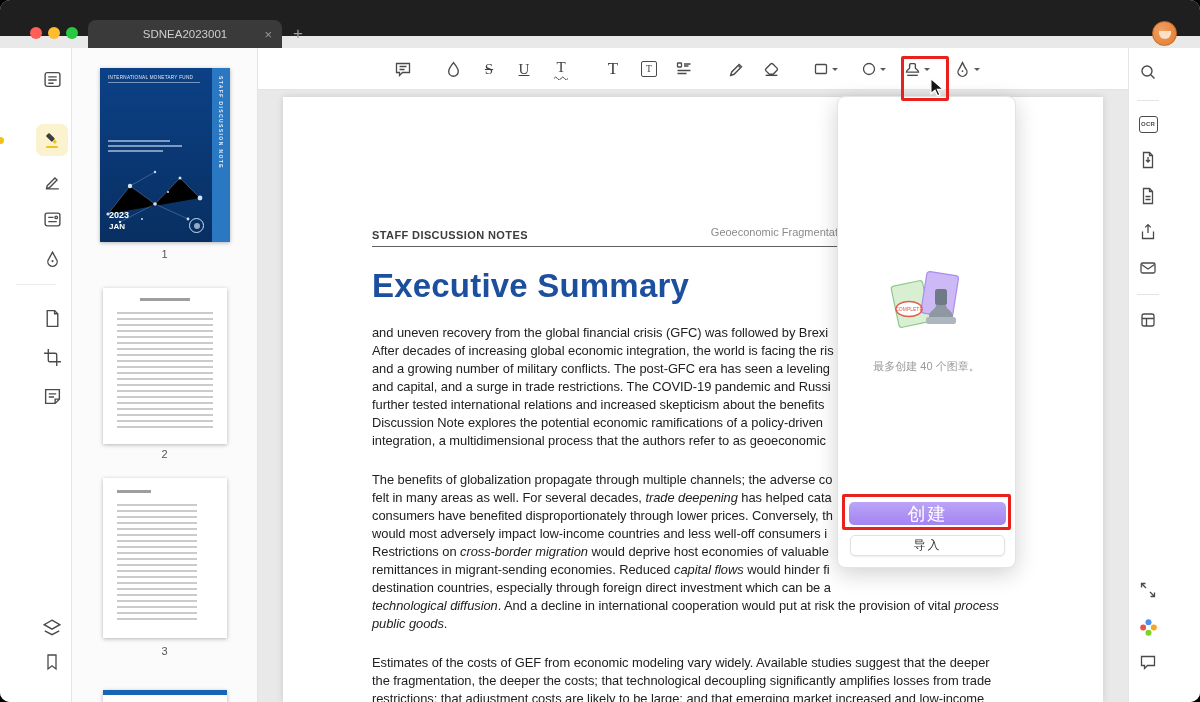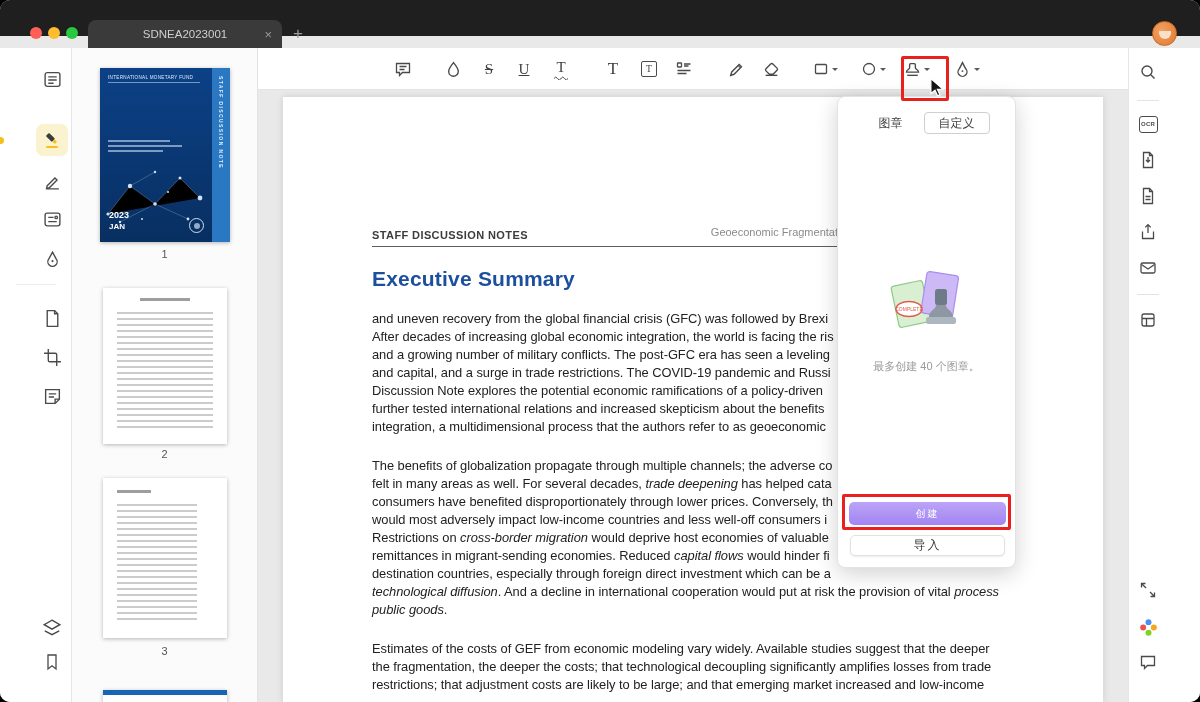--- a/index.html
+++ b/index.html
@@ -53,33 +53,33 @@
   .tbox { width:16px; height:16px; border:1.2px solid #4a4a4a; border-radius:2px; display:flex; align-items:center; justify-content:center; font-size:9.5px; font-family:"Liberation Serif",serif; color:#3f3f3f; }
   .sq { display:flex; flex-direction:column; align-items:center; }
 
   
   #page { position:absolute; left:283px; top:97px; width:820px; height:605px; background:#fff; box-shadow:0 0 7px rgba(0,0,0,.13); overflow:hidden; }
   #doc { padding:100px 90px 0 89px; position:relative;margin-top:28px; }
   #doc-header { position:relative; height:15px; }
   #hdr-left { font-size:11px; font-weight:bold; letter-spacing:.4px; color:#3c3c3c; }
   #hdr-right { position:absolute; right:175px; top:1px; font-size:11px; color:#8a8a8a; }
   #doc-rule { height:0; border-top:1.5px solid #5f5f5f; margin-top:6px; }
-  #doc-title { color:#1c4f9e; font-size:21px; font-weight:bold; margin:20px 0 19px 0; letter-spacing:.2px; }
+  #doc-title { color:#1c4f9e; font-size:33px; font-weight:bold; margin:20px 0 19px 0; letter-spacing:.2px; }
   .para { margin-bottom:21px; }
   .doc-line { font-size:12.9px; line-height:18px; color:#212121; white-space:nowrap; letter-spacing:-0.05px; }
   .it { font-style:italic; }
 
   
   #popup { position:absolute; left:837px; top:96px; width:179px; height:472px; background:#fff; border:1px solid #e3e3e3; border-radius:8px; box-shadow:0 6px 22px rgba(0,0,0,.18); }
   .ptabs { position:absolute; top:15px; left:0; width:100%; display:flex; justify-content:center; gap:6px; }
   .ptab { height:22px; padding:0 14px; display:flex; align-items:center; font-size:12px; color:#444; border-radius:4px; border:1px solid transparent; }
   .ptab.sel { border-color:#cfcfcf; background:#fff; }
   #stamp-art { position:absolute; left:50%; top:168px; transform:translateX(-50%); }
   #popup-note { position:absolute; top:262px; width:100%; text-align:center; font-size:11px; color:#9a9a9a; }
-  #create-btn { position:absolute; left:11px; top:405px; width:157px; height:23px; border-radius:5px; background:linear-gradient(180deg,#bba4f7,#a384f2); color:#fff; font-size:10px; display:flex; align-items:center; justify-content:center; letter-spacing:2px; }
+  #create-btn { position:absolute; left:11px; top:405px; width:157px; height:23px; border-radius:5px; background:linear-gradient(180deg,#bba4f7,#a384f2); color:#fff; font-size:18px; display:flex; align-items:center; justify-content:center; letter-spacing:2px; }
   #import-btn { position:absolute; left:12px; top:438px; width:155px; height:21px; border-radius:5px; background:#fff; border:1px solid #e2e2e2; box-shadow:0 1px 2px rgba(0,0,0,.08); color:#333; font-size:12px; display:flex; align-items:center; justify-content:center; letter-spacing:2px; }
 
   
   .redbox { position:absolute; border:3px solid #e8211d; border-radius:2px; z-index:50; }
   #redbox-tool { left:901px; top:56px; width:48px; height:45px; }
   #redbox-create { left:842px; top:494px; width:169px; height:36px; }
   #cursor { position:absolute; left:929px; top:77px; z-index:60; }
 
   
   #rightbar { position:absolute; right:0; top:48px; bottom:0; width:72px; background:#fff; border-left:1px solid #e6e6e6; }
@@ -243,22 +243,22 @@
         <span id="hdr-left">STAFF DISCUSSION NOTES</span>
         <span id="hdr-right">Geoeconomic Fragmentat</span>
       </div>
       <div id="doc-rule"></div>
       <div id="doc-title">Executive Summary</div>
       <div class="para">
           <div class="doc-line"><span>and uneven recovery from the global financial crisis (GFC) was followed by Brexi</span></div>
           <div class="doc-line"><span>After decades of increasing global economic integration, the world is facing the ris</span></div>
           <div class="doc-line"><span>and a growing number of military conflicts. The post-GFC era has seen a leveling</span></div>
           <div class="doc-line"><span>and capital, and a surge in trade restrictions. The COVID-19 pandemic and Russi</span></div>
+          <div class="doc-line"><span>further tested international relations and increased skepticism about the benefits</span></div>
           <div class="doc-line"><span>Discussion Note explores the potential economic ramifications of a policy-driven</span></div>
-          <div class="doc-line"><span>further tested international relations and increased skepticism about the benefits</span></div>
           <div class="doc-line"><span>integration, a multidimensional process that the authors refer to as geoeconomic</span></div>
         </div>
       <div class="para">
           <div class="doc-line"><span>The benefits of globalization propagate through multiple channels; the adverse co</span></div>
           <div class="doc-line"><span>felt in many areas as well. For several decades, </span><span class="it">trade deepening</span><span> has helped cata</span></div>
           <div class="doc-line"><span>consumers have benefited disproportionately through lower prices. Conversely, th</span></div>
           <div class="doc-line"><span>would most adversely impact low-income countries and less well-off consumers i</span></div>
           <div class="doc-line"><span>Restrictions on </span><span class="it">cross-border migration</span><span> would deprive host economies of valuable</span></div>
           <div class="doc-line"><span>remittances in migrant-sending economies. Reduced </span><span class="it">capital flows</span><span> would hinder fi</span></div>
           <div class="doc-line"><span>destination countries, especially through foreign direct investment which can be a</span></div>
@@ -345,24 +345,20 @@
     <div class="titem wide" style="left:692px">
       <svg width="17" height="17" viewBox="0 0 16 16" fill="none" stroke="#4a4a4a" stroke-width="1.3">
           <path d="M8 1.5l3 5.8a4.2 4.2 0 1 1-6 0z"></path>
           <circle cx="8" cy="9.5" r=".9" fill="#4a4a4a" stroke="none"></circle>
         </svg>
         <span class="caret"></span>
     </div>
   </div>
 
   <div id="popup">
-    <div class="ptabs">
-      <div class="ptab">图章</div>
-      <div class="ptab sel">自定义</div>
-    </div>
     <svg id="stamp-art" width="96" height="78" viewBox="0 0 96 78">
       <g transform="rotate(-12 32 40)">
           <rect x="16" y="18" width="32" height="42" rx="3" fill="#d9efd2" stroke="#8cc98a" stroke-width="1.2"></rect>
         </g>
       <g transform="rotate(9 58 34)">
           <rect x="44" y="8" width="32" height="42" rx="3" fill="#cdb9f6" stroke="#a98ef0" stroke-width="1.2"></rect>
         </g>
       <ellipse cx="30" cy="44" rx="13" ry="7.5" fill="#fff" stroke="#e05b4b" stroke-width="1.4"></ellipse>
       <text x="30" y="46" font-size="5" fill="#e05b4b" text-anchor="middle">COMPLETE</text>
       <rect x="56" y="24" width="12" height="16" rx="2.5" fill="#6e7a85"></rect>

